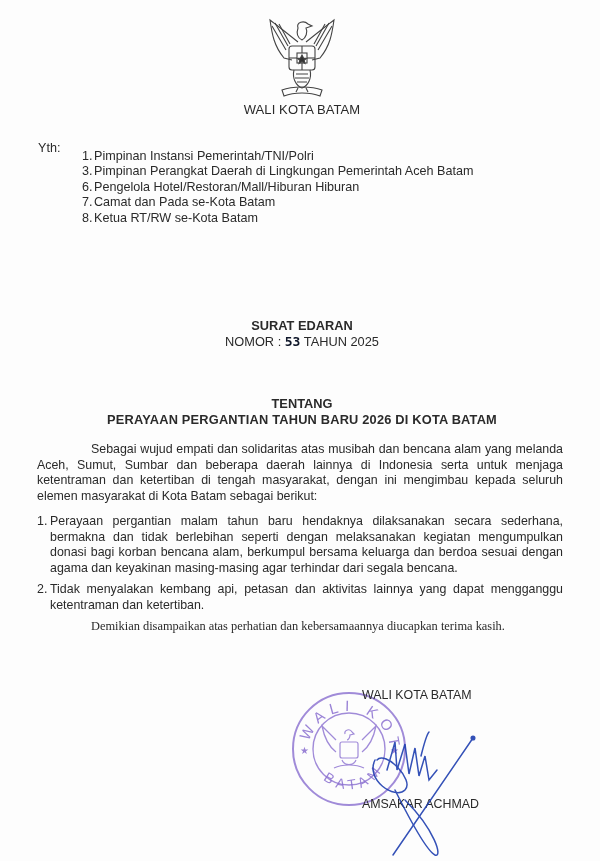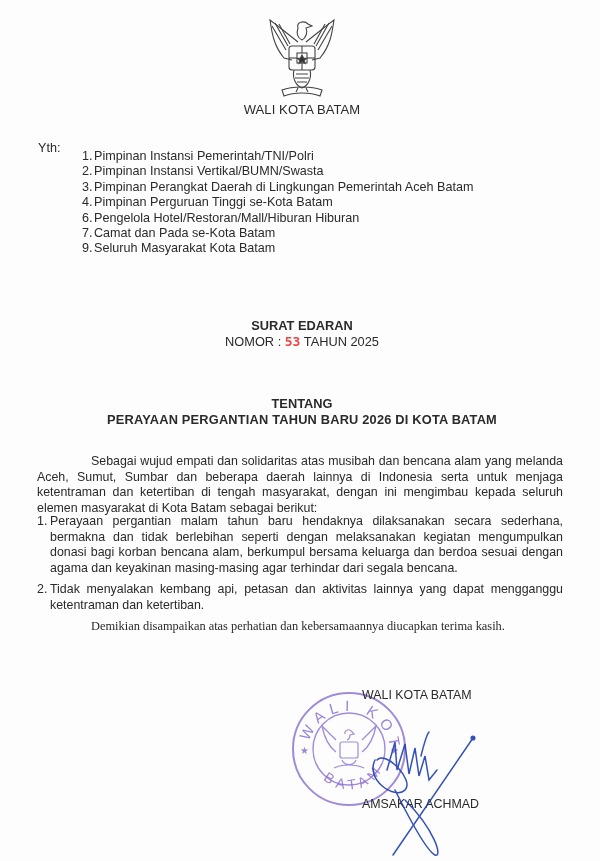--- a/index.html
+++ b/index.html
@@ -8,25 +8,25 @@
   .abs { position: absolute; }
   .emblem { left: 262px; top: 16px; width: 80px; height: 84px; }
   .header-title { left: 0; width: 604px; top: 102px; text-align: center; font-size: 13px; letter-spacing: 0.1px; }
   .yth-label { left: 38px; top: 141px; }
   .recipients { left: 74px; top: 141px; margin: 8px; padding: 0; list-style: none; }
   .recipients li { height: 15.4px; line-height: 15.4px; white-space: nowrap; }
   .recipients .num { display: inline-block; width: 12px; }
   .center { left: 0; width: 604px; text-align: center; }
   .se-title { top: 318px; font-weight: bold; font-size: 12.8px; }
   .se-nomor { top: 334px; font-size: 12.8px; }
-  .se-nomor .hand { color: #ef4444; font-family: "DejaVu Sans Mono", monospace; font-size: 13px; font-weight: bold; }
+  .se-nomor .hand { color: #0f172a; font-family: "DejaVu Sans Mono", monospace; font-size: 13px; font-weight: bold; }
   .tentang { top: 396px; font-weight: bold; font-size: 12.8px; }
   .subject { top: 412px; font-weight: bold; font-size: 12.8px; letter-spacing: 0.2px; }
   .para { left: 37px; width: 526px; text-align: justify; line-height: 15.5px; font-size: 12.4px; }
-  .para.p1 { top: 454px; text-indent: 54px; }
+  .para.p1 { top: 442px; text-indent: 54px; }
   .item { left: 37px; width: 526px; line-height: 15.5px; font-size: 12.4px; text-align: justify; }
   .item .n { position: absolute; left: 0; top: 0; }
   .item .t { margin-left: 13px; display: block; }
   .item.i1 { top: 514px; }
   .item.i2 { top: 582px; }
   .para.p2 { top: 619px; text-indent: 54px; font-family: Liberation Serif, serif; }
   .sign { left: 362px; top: 688px; line-height: 15.4px; font-size: 12.4px; }
   .sign-name { left: 362px; top: 797px; font-size: 12.4px; }
   .stamp { left: 290px; top: 690px; width: 118px; height: 118px; }
   .signature { left: 365px; top: 730px; width: 120px; height: 130px; }
@@ -57,26 +57,24 @@
       <path d="M20 74 C30 70 50 70 60 74 L58 80 C48 76 32 76 22 80 Z"></path>
       <path d="M36 72 L34 76 M44 72 L46 76"></path>
     </g>
   </svg>
 </div>
 <div class="abs header-title">WALI KOTA BATAM</div>
 
 <div class="abs yth-label">Yth:</div>
 <ul class="abs recipients">
   <li><span class="num">1.</span><span>Pimpinan Instansi Pemerintah/TNI/Polri</span></li>
-  <li><span class="num">2.</span><span>Pimpinan Instansi Vertikal/BUMN/Swasta</span></li>
   <li><span class="num">3.</span><span>Pimpinan Perangkat Daerah di Lingkungan Pemerintah Aceh Batam</span></li>
-  <li><span class="num">4.</span><span>Pimpinan Perguruan Tinggi se-Kota Batam</span></li>
   <li><span class="num">6.</span><span>Pengelola Hotel/Restoran/Mall/Hiburan Hiburan</span></li>
   <li><span class="num">7.</span><span>Camat dan Pada se-Kota Batam</span></li>
-  <li><span class="num">9.</span><span>Seluruh Masyarakat Kota Batam</span></li>
+  <li><span class="num">8.</span><span>Ketua RT/RW se-Kota Batam</span></li>
 </ul>
 
 <div class="abs center se-title">SURAT EDARAN</div>
 <div class="abs center se-nomor">
   <span>NOMOR :</span>
   <span class="hand">53</span>
   <span>TAHUN 2025</span>
 </div>
 
 <div class="abs center tentang">TENTANG</div>

